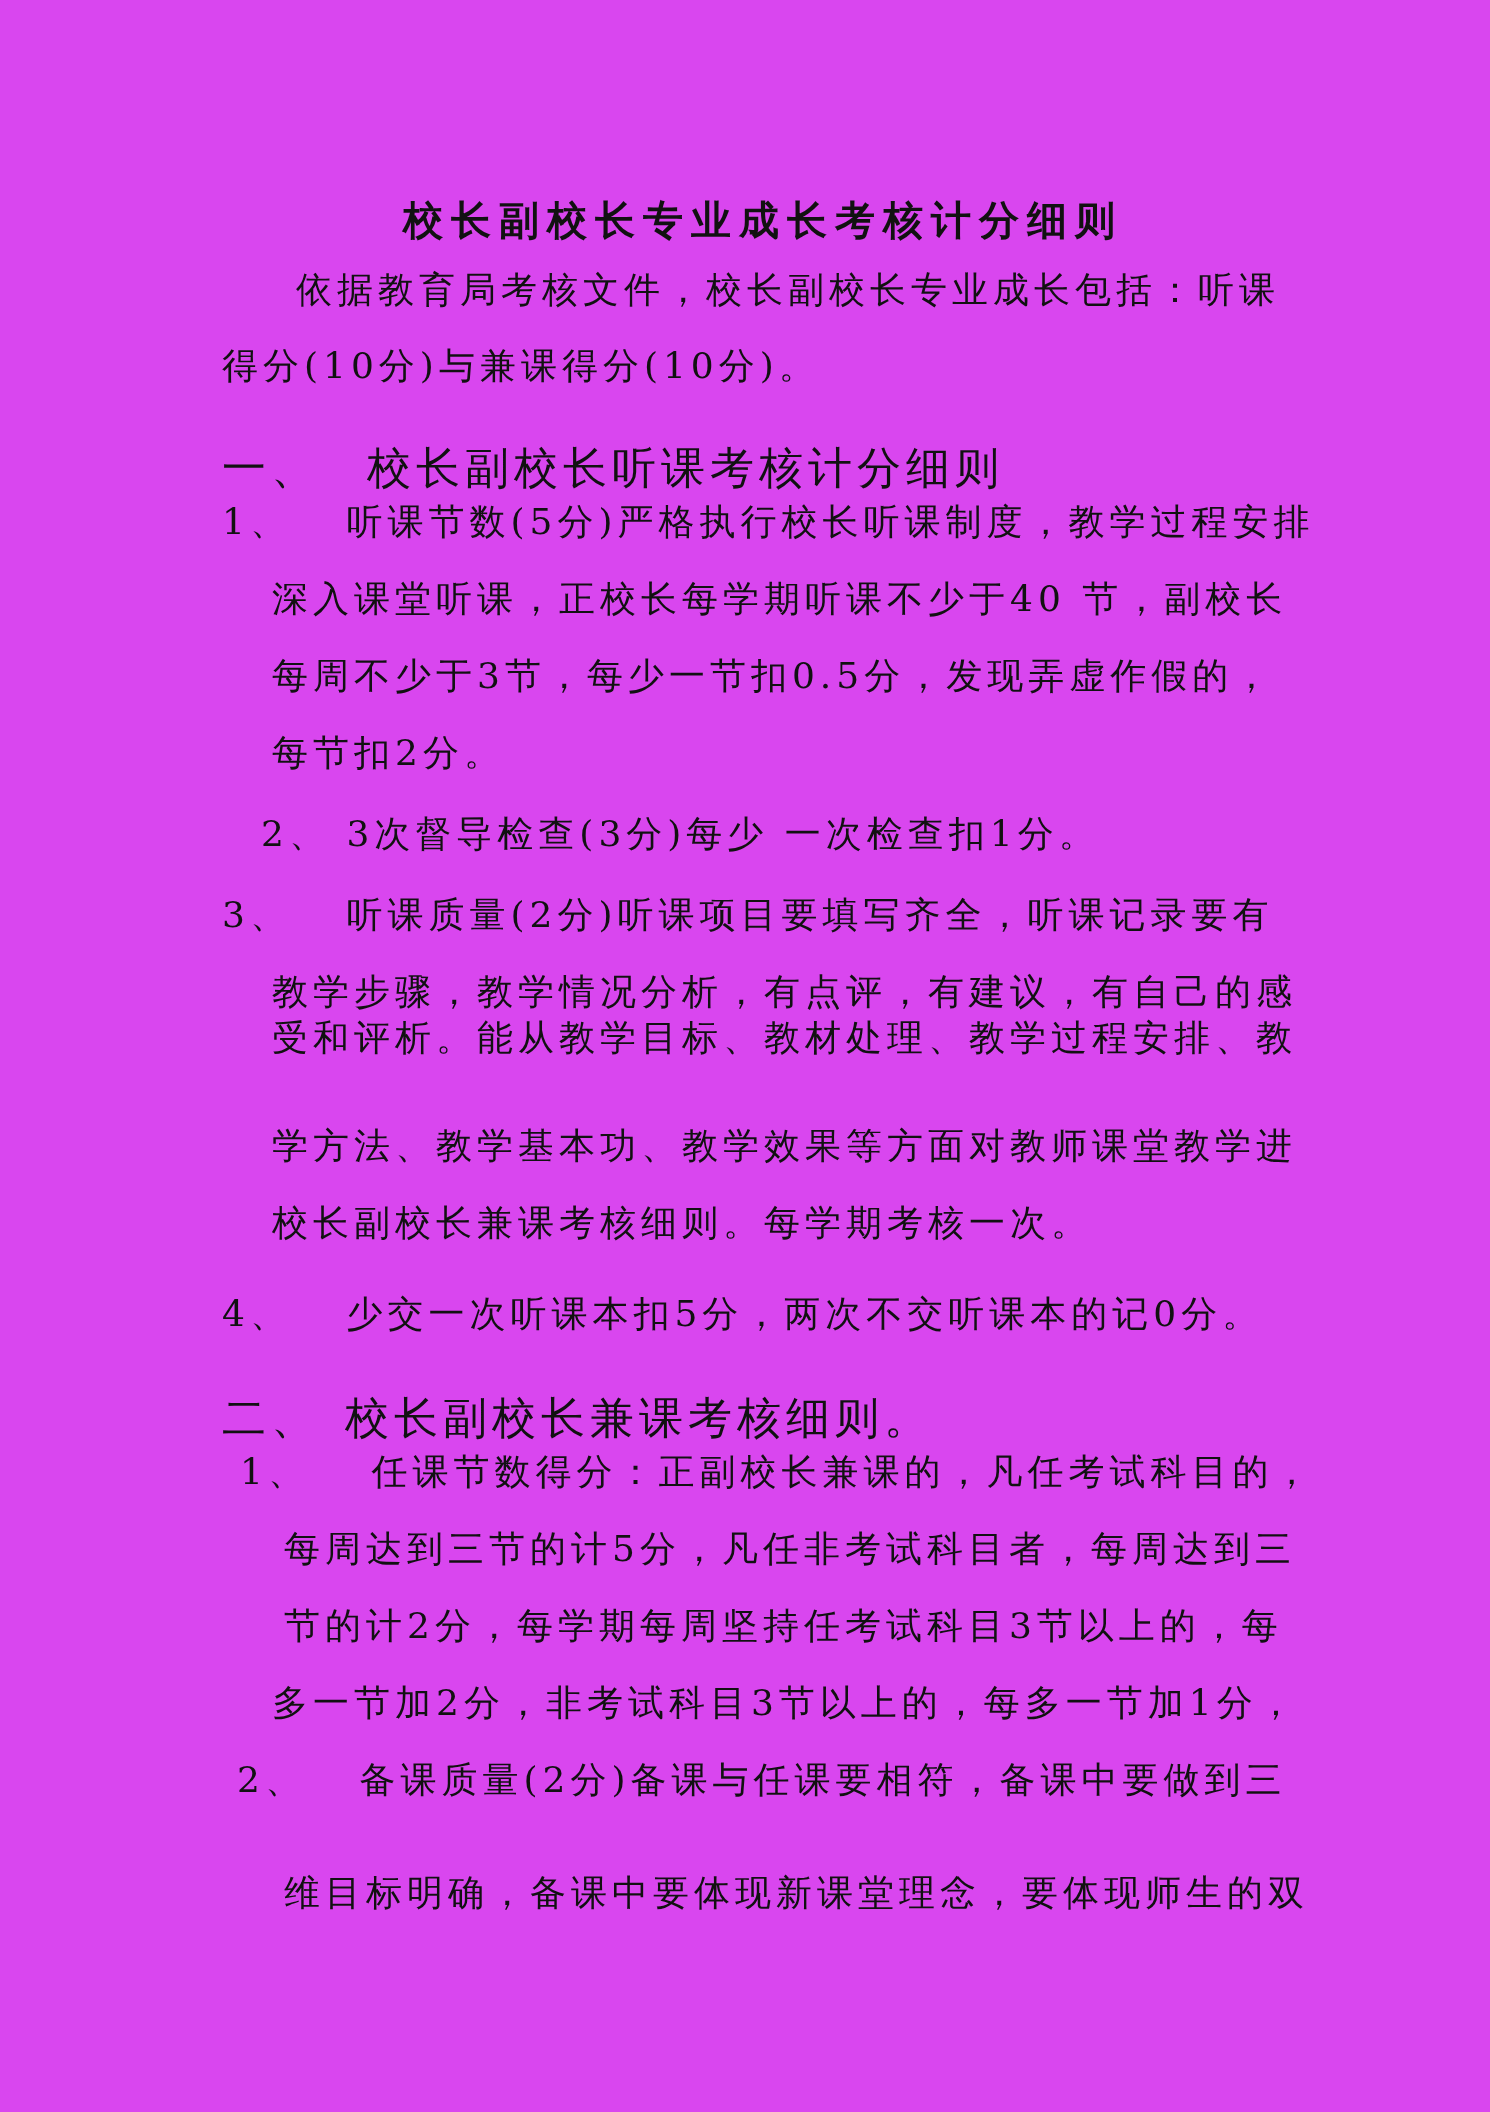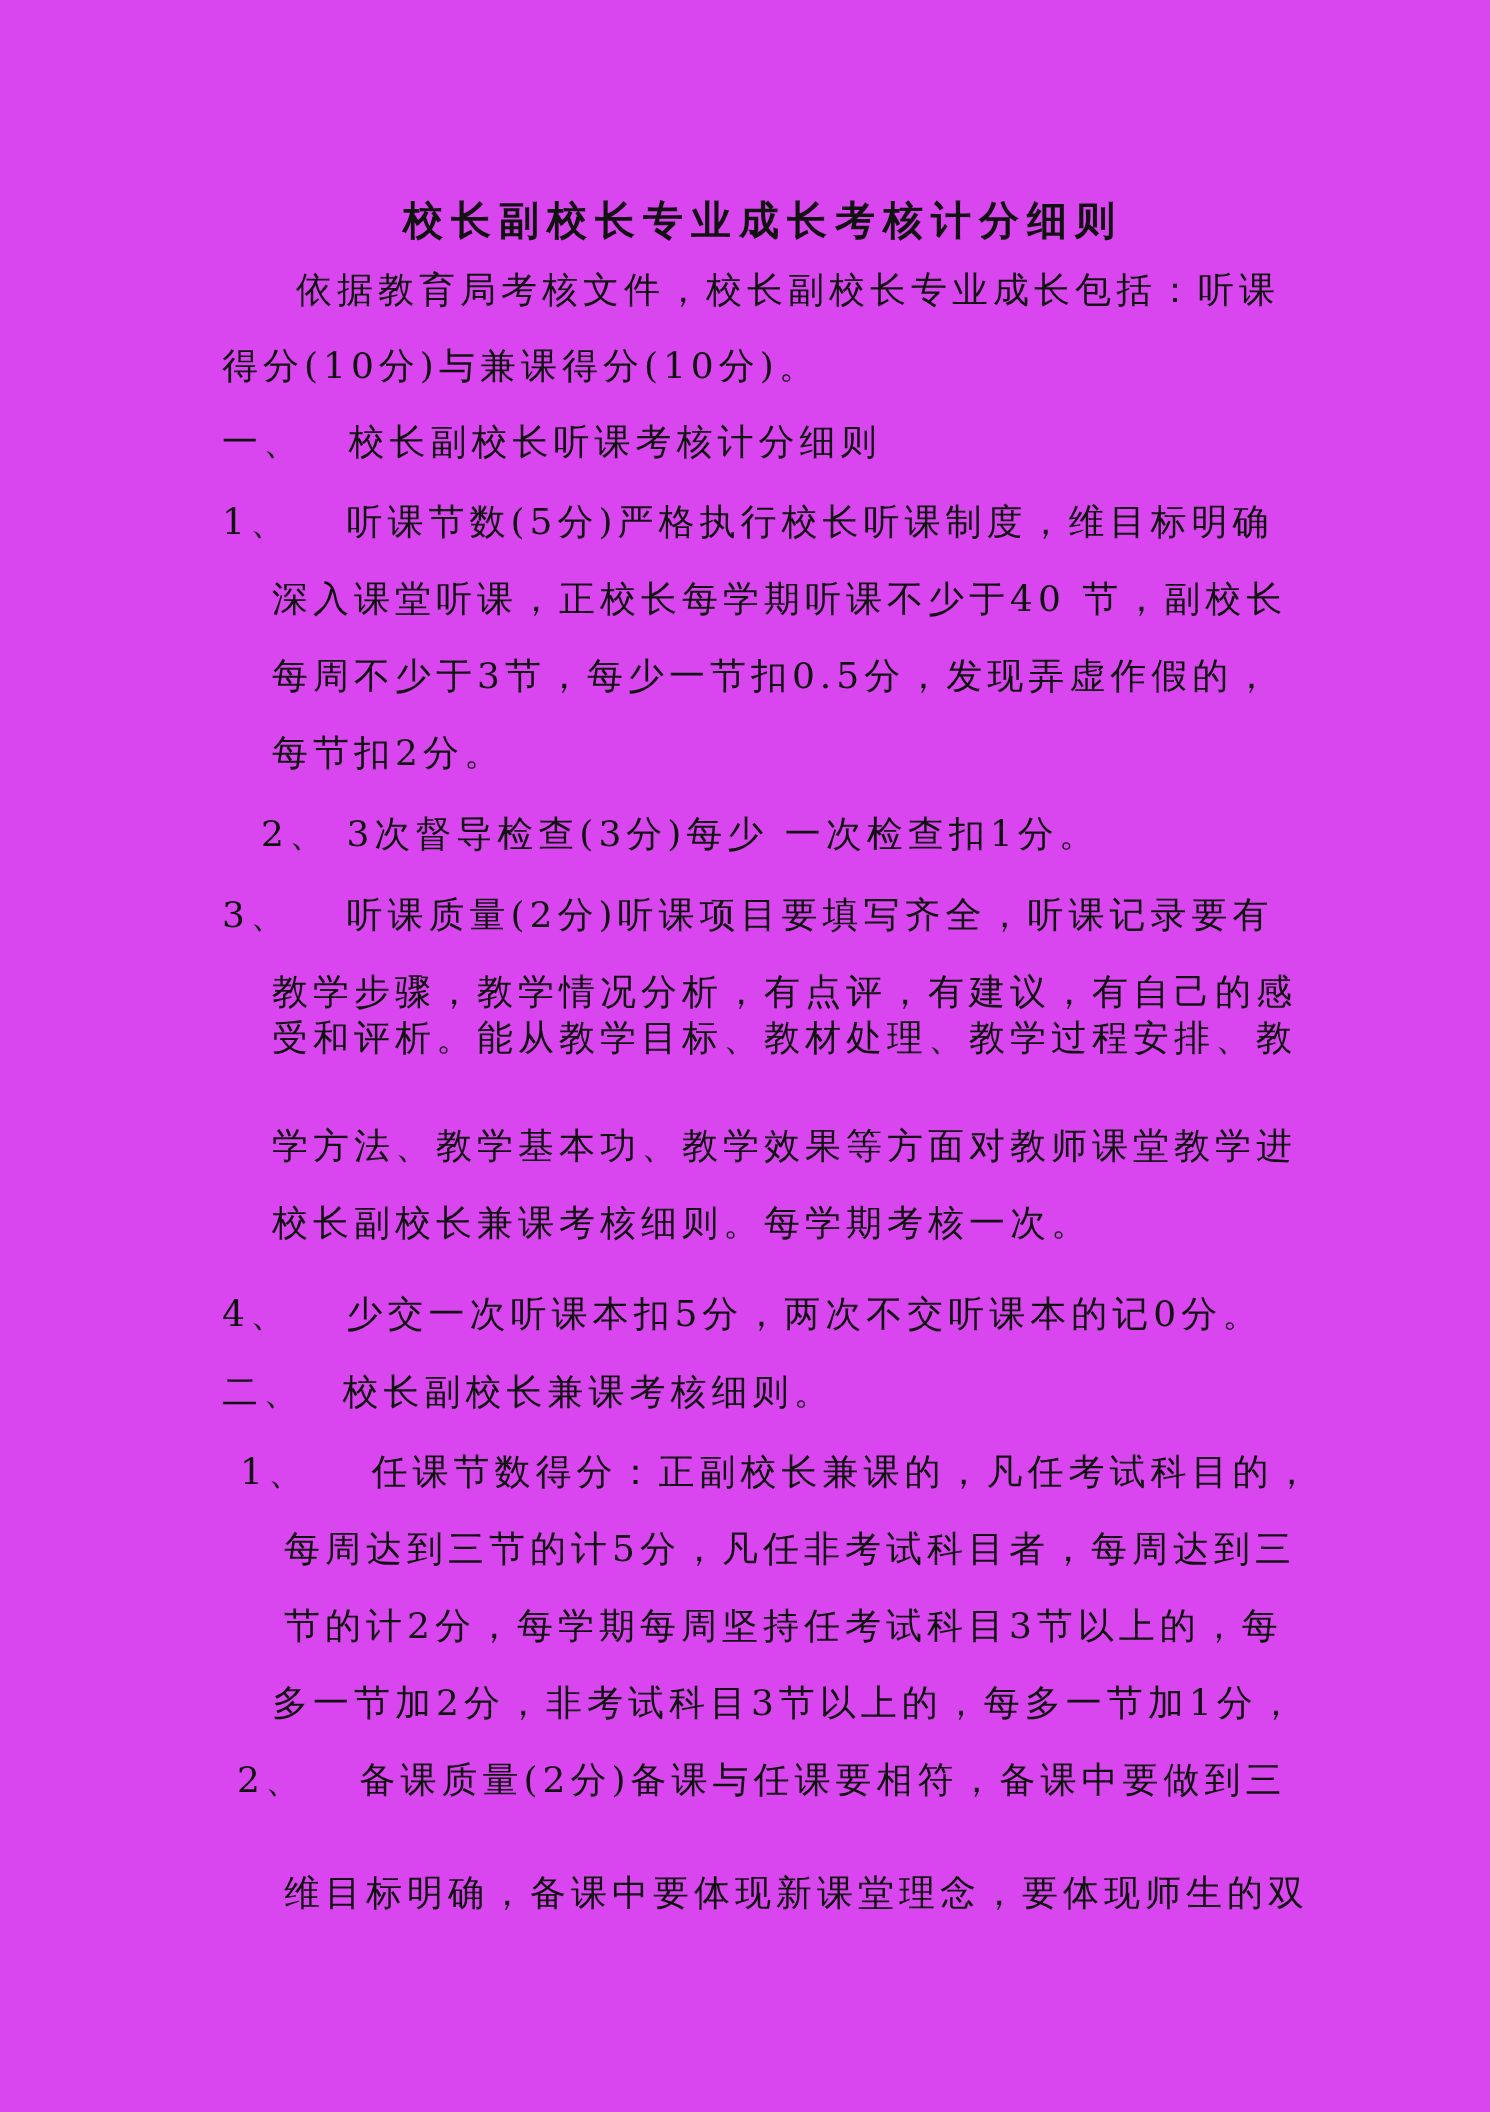--- a/index.html
+++ b/index.html
@@ -2,41 +2,41 @@
 <html><head>
 <meta charset="utf-8">
 <style>
   html, body { margin: 0; padding: 0; background: #ffffff; }
   body { width: 1490px; height: 2112px; position: relative; overflow: hidden;
          font-family: "DejaVu Serif", "Liberation Serif", serif; color: #111; }
   .page { position: absolute; left: 0; top: 0; width: 1490px; height: 2112px; background: #d946ef; }
   .line { position: absolute; white-space: nowrap; font-size: 36px; letter-spacing: 5px; line-height: 44px; }
   .title { font-family: "DejaVu Sans", "Liberation Sans", sans-serif; font-weight: bold;
            font-size: 40px; letter-spacing: 8px; left: 403px; top: 198px; }
-  .heading { font-size: 36px; }
+  .heading { font-size: 44px; margin-top: 26px; }
   .num { display: inline-block; }
 </style>
 </head>
 <body>
 
 <div class="page">
 
   <div class="line title">校长副校长专业成长考核计分细则</div>
 
   <div class="line" style="left:296px; top:268px;">依据教育局考核文件，校长副校长专业成长包括：听课</div>
   <div class="line" style="left:222px; top:344px;">得分(10分)与兼课得分(10分)。</div>
 
   <div class="line heading" style="left:222px; top:420px;">
     <span class="num">一、</span>
     <span style="margin-left:28px;">校长副校长听课考核计分细则</span>
   </div>
 
   <div class="line" style="left:222px; top:500px;">
     <span class="num" style="width:108px;">1、</span>
-    <span>听课节数(5分)严格执行校长听课制度，维目标明确</span>
+    <span>听课节数(5分)严格执行校长听课制度，教学过程安排</span>
   </div>
   <div class="line" style="left:272px; top:577px;">深入课堂听课，正校长每学期听课不少于40 节，副校长</div>
   <div class="line" style="left:272px; top:654px;">每周不少于3节，每少一节扣0.5分，发现弄虚作假的，</div>
   <div class="line" style="left:272px; top:731px;">每节扣2分。</div>
 
   <div class="line" style="left:222px; top:812px;text-align:right;">
     <span class="num" style="width:108px;">2、</span>
     <span>3次督导检查(3分)每少 一次检查扣1分。</span>
   </div>
 

